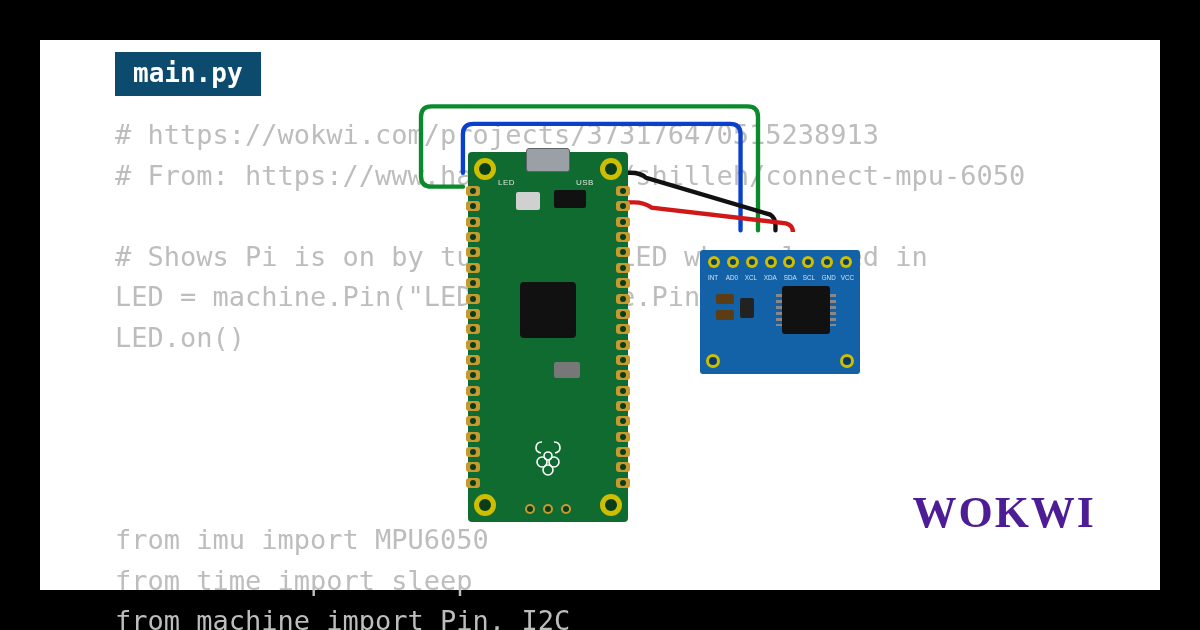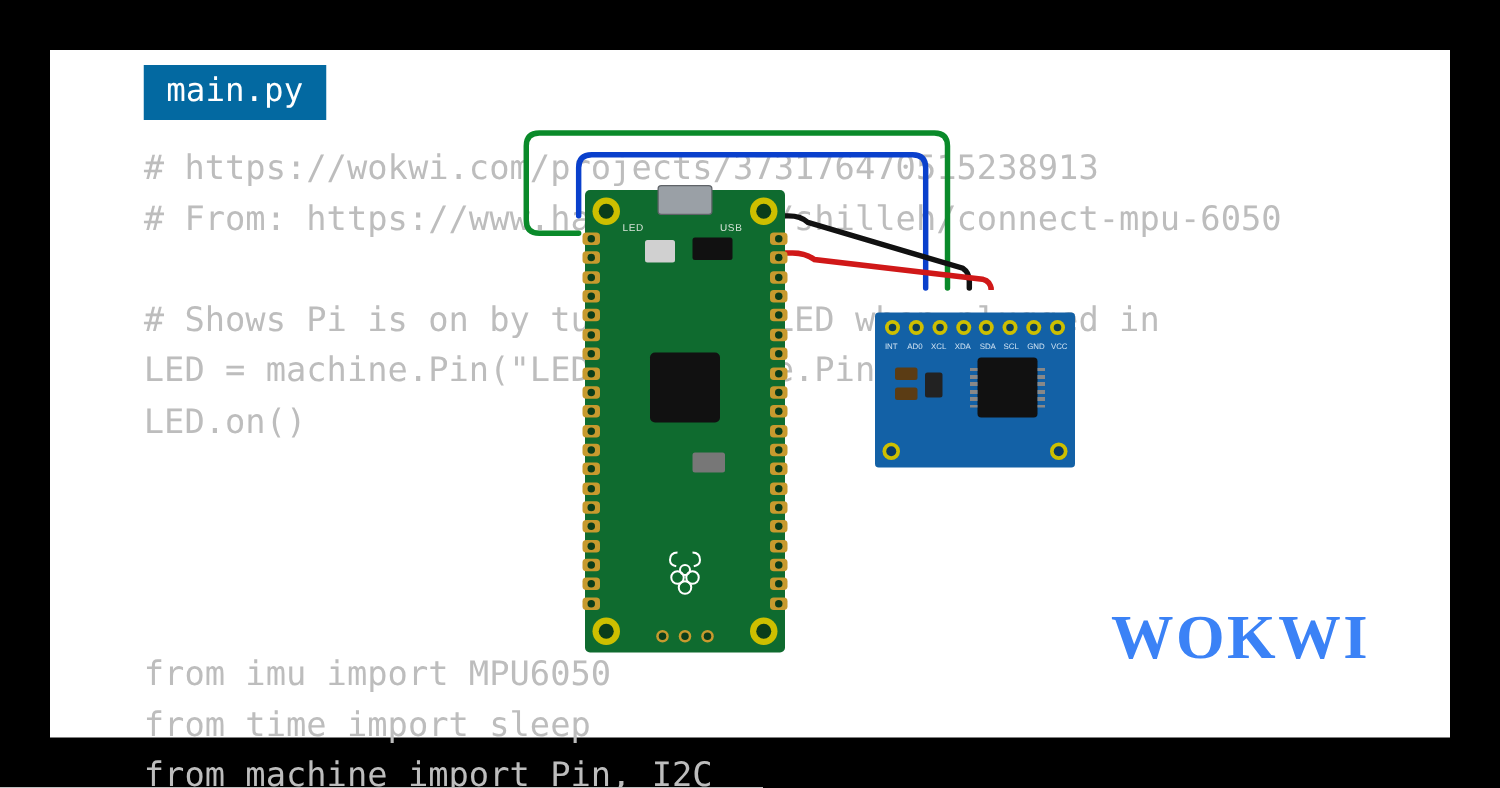--- a/index.html
+++ b/index.html
@@ -10,44 +10,45 @@
     background: #000;
   }
   .inner {
     position: absolute;
     left: 40px; top: 40px; right: 40px; bottom: 40px;
     background: #fff;
   }
   .tab {
     position: absolute;
     left: 75px; top: 12px;
-    background: #0369a1;
+    background: #0c4a6e;
     color: #fff;
     padding: 6px 18px 8px;
     font-size: 26px;
     font-family: ui-monospace, Menlo, Consolas, monospace;
     z-index: 30;
+    font-weight: bold;
   }
   .code {
     position: absolute;
     left: 75px; top: 75px; right: 60px;
     color: #bdbdbd;
     font-size: 27px;
     line-height: 1.5;
     white-space: pre;
     font-family: ui-monospace, Menlo, Consolas, monospace;
     overflow: hidden;
     z-index: 5;
   }
   .brand {
     position: absolute;
     right: 64px; bottom: 52px;
-    font-size: 50px;
+    font-size: 44px;
     letter-spacing: 2px;
-    color: #3b82f6;
+    color: #4c1d95;
     font-weight: 600;
     font-family: "Comic Sans MS", "Marker Felt", "Segoe Script", cursive;
     z-index: 40;
   }
   
   .circuit {
     position: absolute;
     left: 0; top: 0; width: 100%; height: 100%;
     z-index: 10;
     pointer-events: none;

